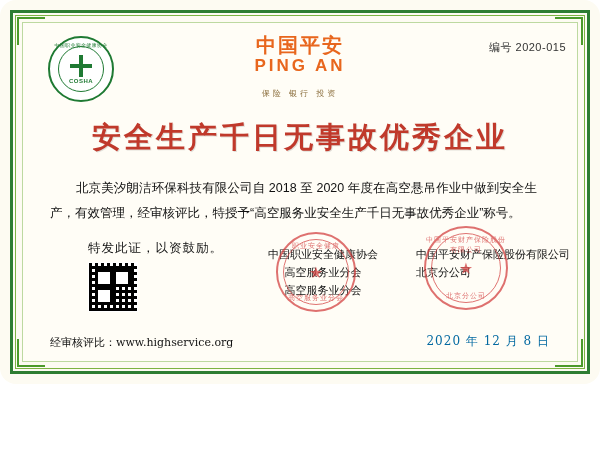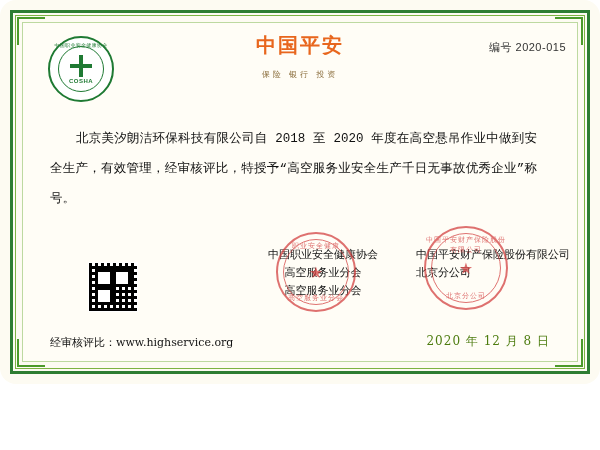--- a/index.html
+++ b/index.html
@@ -178,25 +178,25 @@
     font-size: 29px;
     font-weight: bold;
     color: #c0392b;
     letter-spacing: 3px;
     text-shadow: 1px 1px 0 rgba(0,0,0,0.12);
   }
 
   .body-text {
     margin: 18px 35px 0 22px;
     font-size: 12.5px;
-    line-height: 30px;
+    line-height: 25px;
     color: #111111;
     text-align: justify;
     text-indent: 26px;
-    font-family: Liberation Mono, monospace;
+    font-family: Liberation Sans, sans-serif;
   }
   .closing {
     margin: 14px 0 0 60px;
     font-size: 12.5px;
     color: #111111;
     font-family: "DejaVu Serif", serif;
     letter-spacing: 1px;
   }
 
   
@@ -309,21 +309,21 @@
     bottom: 0;
     font-size: 11px;
     color: #111111;
     font-family: "DejaVu Serif", serif;
   }
   .date {
     position: absolute;
     right: 22px;
     bottom: 0;
     font-size: 12px;
-    color: #4d7c0f;
+    color: #0369a1;
     font-family: "DejaVu Serif", serif;
     letter-spacing: 1px;
   }
 </style>
 </head>
 <body>
 
 <div class="certificate">
   <div class="border-outer"></div>
   <div class="border-mid"></div>
@@ -339,29 +339,32 @@
       <div class="cosha-logo">
         <div class="cosha-arc">中国职业安全健康协会</div>
         <div class="cosha-inner">
           <div class="cosha-cross"></div>
           <div class="cosha-text">COSHA</div>
         </div>
       </div>
 
       <div class="pingan">
         <div class="pingan-cn">中国平安</div>
+        <div class="pingan-en">PING AN</div>
         <div class="pingan-sub">保险 银行 投资</div>
       </div>
 
       <div class="doc-number">编号 2020-015</div>
     </div>
 
+    <div class="title">安全生产千日无事故优秀企业</div>
 
     <div class="body-text">北京美汐朗洁环保科技有限公司自 2018 至 2020 年度在高空悬吊作业中做到安全生产，有效管理，经审核评比，特授予“高空服务业安全生产千日无事故优秀企业”称号。</div>
 
+    <div class="closing">特发此证，以资鼓励。</div>
 
     <div class="sign-area">
       <div class="org-left">
         <div>中国职业安全健康协会</div>
         <div>高空服务业分会</div>
         <div>高空服务业分会</div>
       </div>
       <div class="org-right">
         <div>中国平安财产保险股份有限公司</div>
         <div>北京分公司</div>

